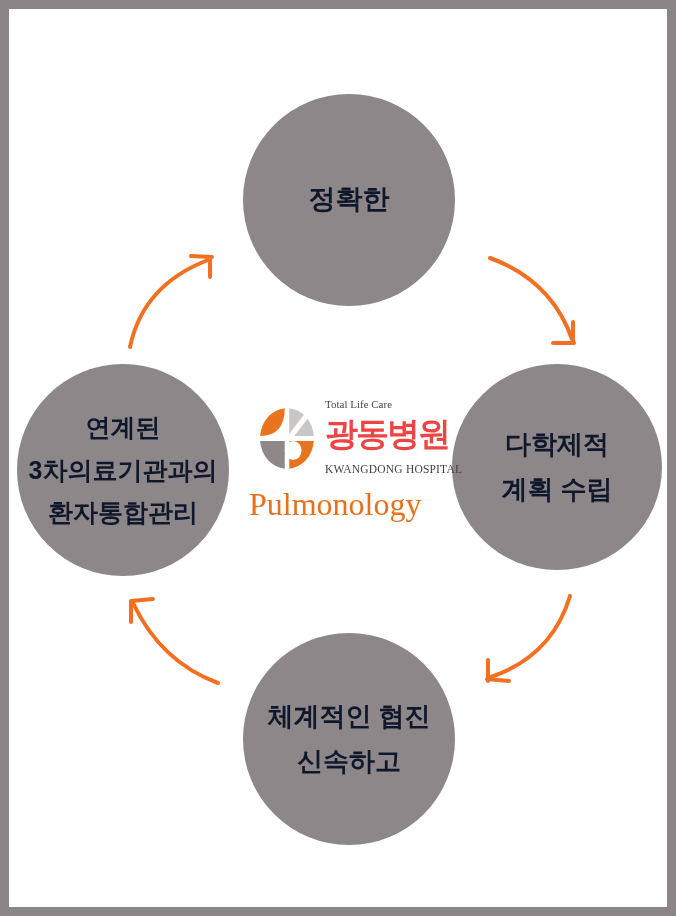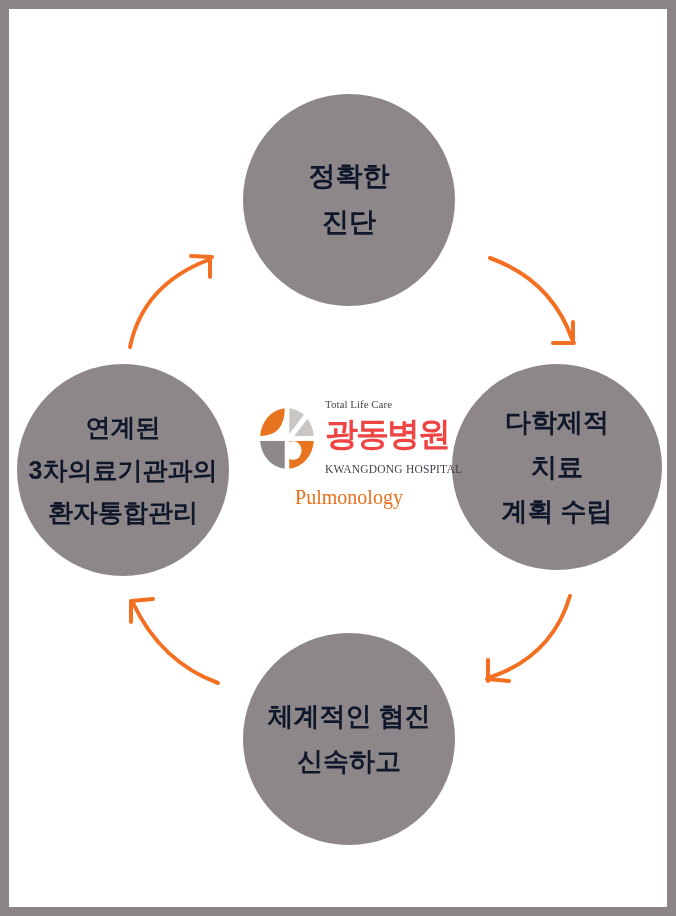--- a/index.html
+++ b/index.html
@@ -47,23 +47,22 @@
   .logo-kr{
     font-size:33px;font-weight:bold;letter-spacing:-2px;
     line-height:38px;color:#ef4444;
   }
   .logo-en{
     font-family:"Liberation Serif","DejaVu Serif",serif;
     font-size:11.5px;letter-spacing:0.2px;color:#433e48;margin-top:10px;
   }
   .dept{
     position:absolute;left:240px;top:477px;width:200px;
-    text-align:center;
     font-family:"Liberation Serif","DejaVu Serif",serif;
-    font-size:20px;color:#e8701b;
+    font-size:32px;color:#e8701b;
   }
   .shaft,.barbs{fill:none;stroke:#f36f21;stroke-width:4;stroke-linecap:round;stroke-linejoin:round;}
 </style>
 </head>
 <body>
 
 <div class="canvas">
 
   <svg class="arrows" viewBox="0 0 676 916" aria-hidden="true">
     <g>
@@ -80,28 +79,26 @@
     </g>
     <g>
       <path class="shaft" d="M 209,674 Q 152,653 124,594"></path>
       <path class="barbs" d="M 122,592 L 144,590 M 122,592 L 122,613"></path>
     </g>
   </svg>
 
   <div class="circle c-top">
     <div>
       <div>정확한</div>
-      <div>진단</div>
     </div>
   </div>
 
   <div class="circle c-right">
     <div>
       <div>다학제적</div>
-      <div>치료</div>
       <div>계획 수립</div>
     </div>
   </div>
 
   <div class="circle c-bottom">
     <div>
       <div>체계적인 협진</div>
       <div>신속하고</div>
     </div>
   </div>

